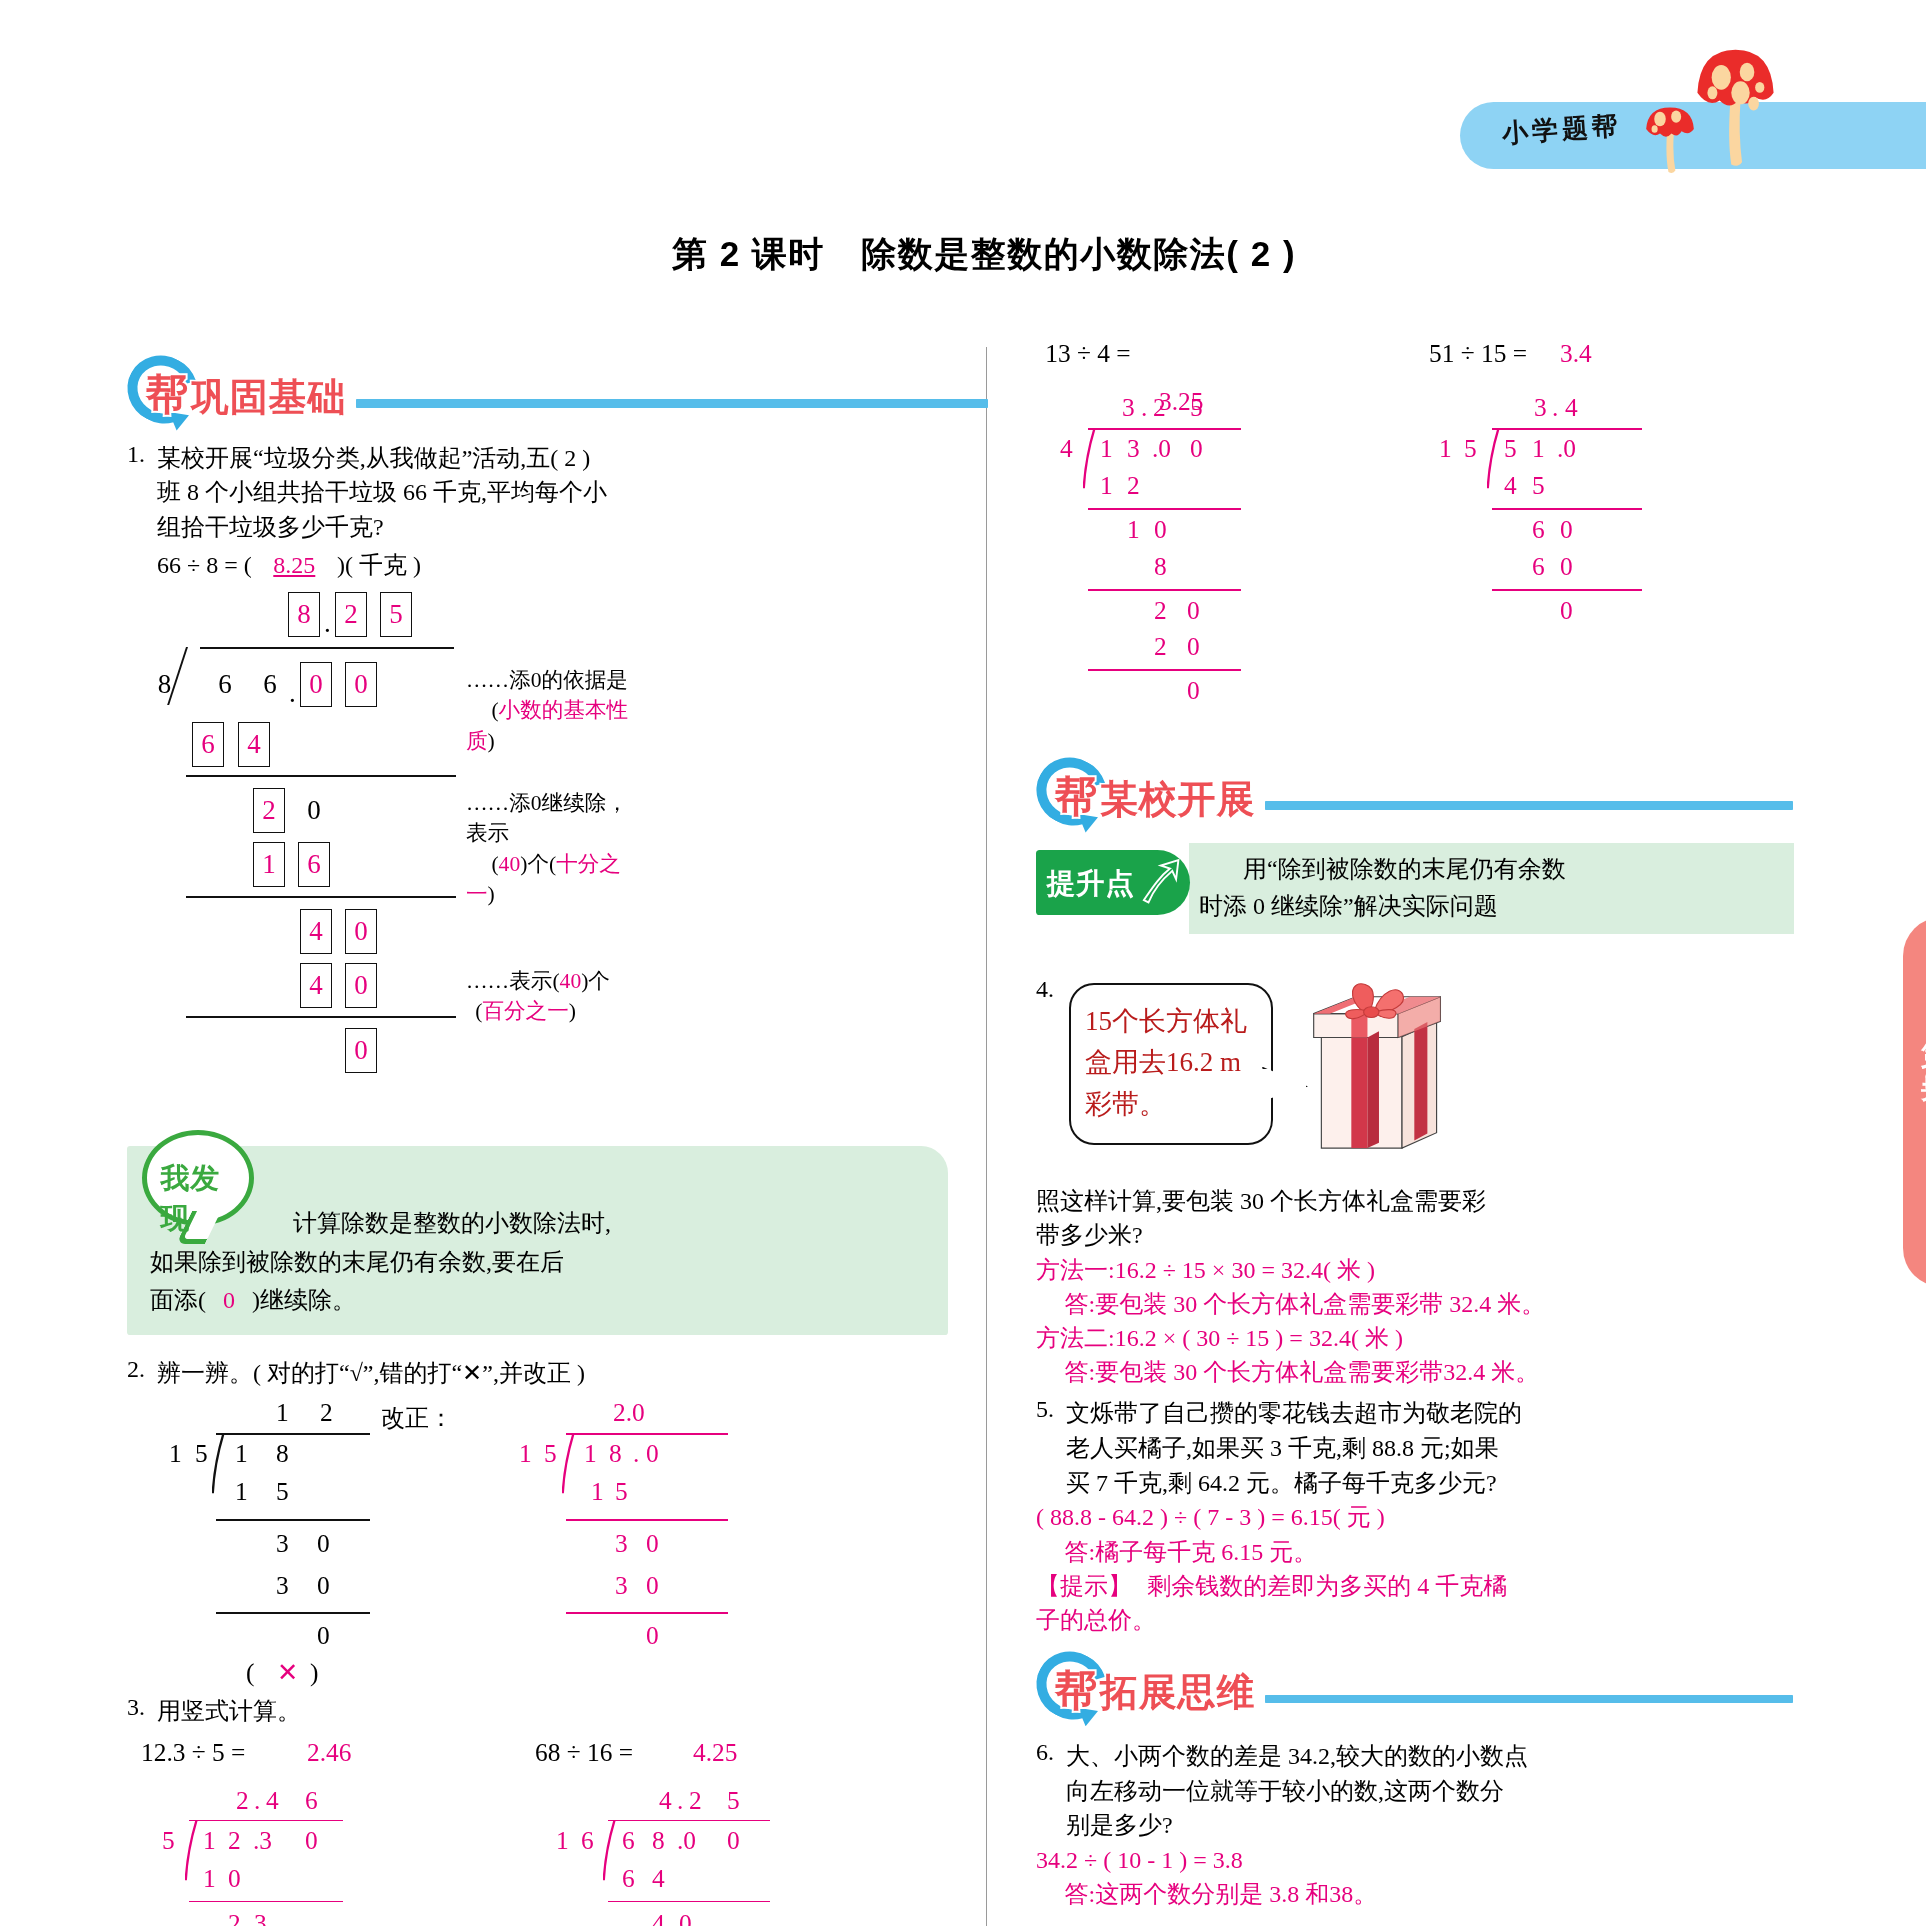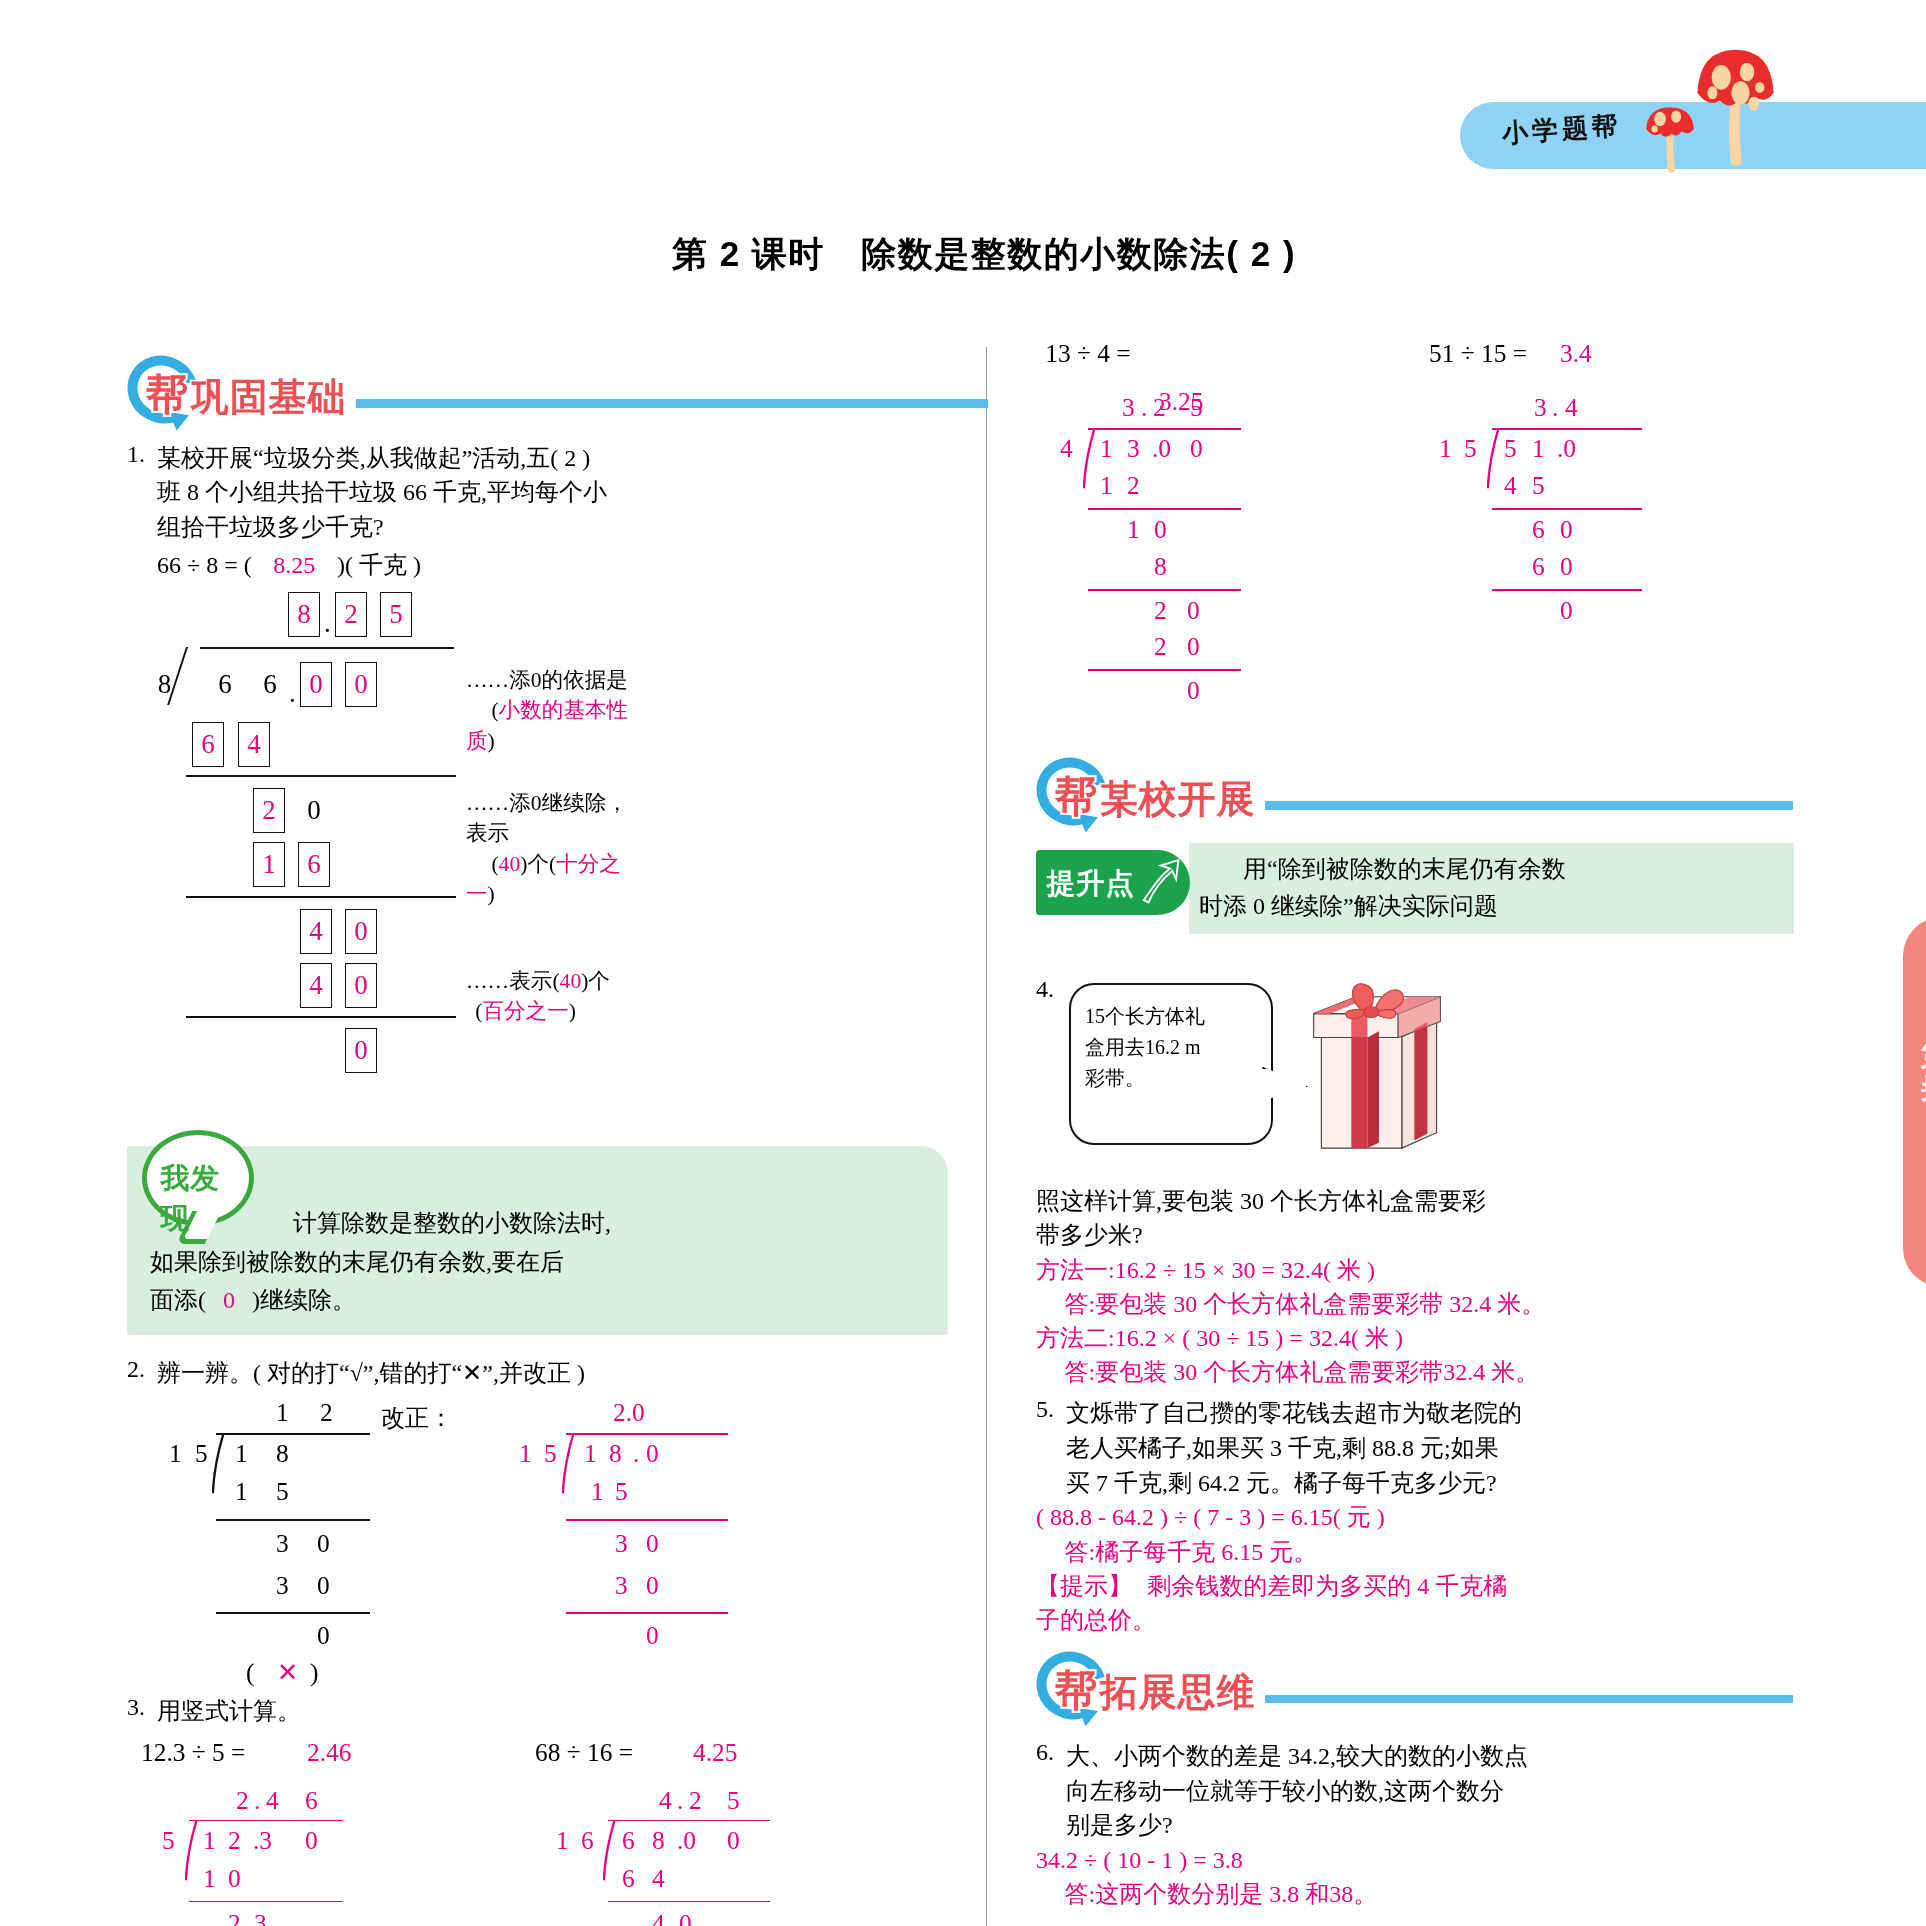--- a/index.html
+++ b/index.html
@@ -159,21 +159,21 @@
     font-size:24px; line-height:1.55; color:#000;
   }
 
   
   .p4 { position:relative; height:208px; margin-top:10px; }
   .p4 .lbl { position:absolute; left:0; top:7.7px; font-size:24px; }
   .speech {
     position:absolute; left:33px; top:14px; width:204px; height:162px;
     border:2.3px solid #111; border-radius:25px; background:#fff;
     padding:16px 11.6px 0 14px;
-    font-size:20px; line-height:1.55; color:#000000;
+    font-size:27px; line-height:1.55; color:#b91c1c;
   }
   .speech .tip2 {
     position:absolute; right:-37px; top:82px; width:46px; height:32px;
     background:#fff; border-top:2.3px solid #111; border-right:2.3px solid #111;
     clip-path: polygon(0 0, 100% 62%, 16% 100%);
   }
   .gift { position:absolute; left:270px; top:6.2px; width:169px; height:181px; }
 
   
   .side-tab {
@@ -229,21 +229,21 @@
       <div class="sec-name">巩固基础</div>
       <div class="sec-rule" style="width:632px;"></div>
     </div>
 
     <div class="item" style="margin-top:11.6px;">
       <div class="lbl">1.</div>
       <div class="txt">
         <div>某校开展“垃圾分类,从我做起”活动,五( 2 )</div>
         <div>班 8 个小组共拾干垃圾 66 千克,平均每个小</div>
         <div>组拾干垃圾多少千克?</div>
-        <div style="margin-top:3.1px;white-space:pre;"><span>66 ÷ 8 = (</span><span class="ans" style="padding:0 21.6px;">8.25</span><span>)( 千克 )</span></div>
+        <div style="margin-top:3.1px;white-space:pre;"><span>66 ÷ 8 = (</span><span class="ans" style="padding:0 21.6px;text-decoration:underline;">8.25</span><span>)( 千克 )</span></div>
       </div>
     </div>
 
     <div class="ld1">
 
       <div class="cell" style="left:161px; top:0;">8</div>
       <div class="dot" style="left:197px; top:16px;">.</div>
       <div class="cell" style="left:208px; top:0;">2</div>
       <div class="cell" style="left:253px; top:0;">5</div>
 

